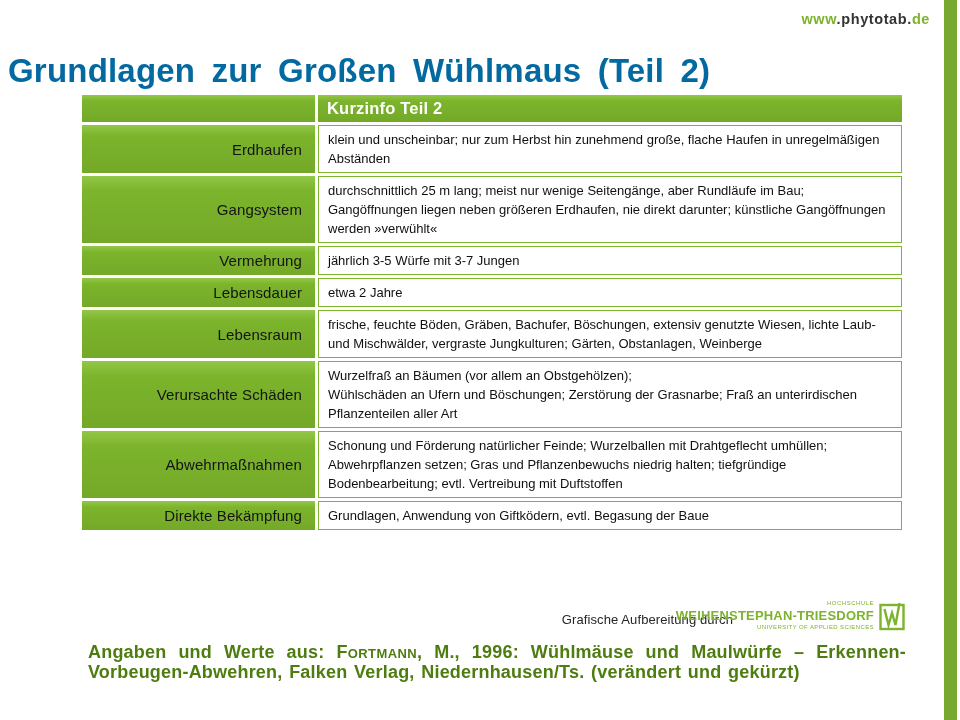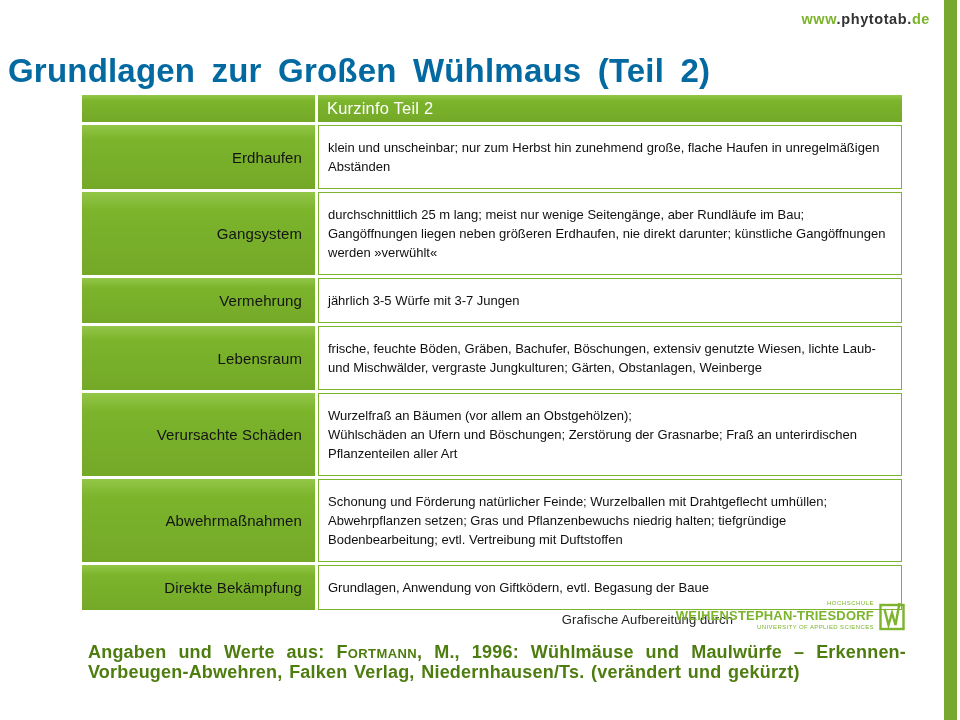--- a/index.html
+++ b/index.html
@@ -43,34 +43,34 @@
     position: absolute; left: 79px; top: 92px;
     width: 826px;
     border-collapse: separate; border-spacing: 3px;
     table-layout: fixed;
   }
   .info-table col.c1 { width: 233px; }
   .green-fill {
     background: linear-gradient(180deg, #93c748 0%, var(--green, #7CB42C) 22%, #74a928 100%);
   }
   .header-cell {
-    color: #ffffff; font-weight: 400; font-size: 16.5px;
+    color: #ffffff; font-weight: 700; font-size: 16.5px;
     text-align: left; padding: 4px 9px; height: 27px;
     letter-spacing: .2px;
   }
   .label-cell {
     text-align: right; vertical-align: middle;
     padding: 4px 13px;
     font-size: 15px; color: #141414; letter-spacing: .1px;
   }
   .text-cell {
     background: #ffffff;
     border: 1.5px solid var(--green, #7CB42C);
     vertical-align: middle;
-    padding: 12px 9px;
+    padding: 4px 9px;
     font-size: 13px; line-height: 19px; color: #101010;
     white-space: pre-line;
   }
 
   
   .credit {
     position: absolute; top: 612px; right: 227px;
     font-size: 13px; color: #262626; letter-spacing: .1px;
     white-space: nowrap;
   }
@@ -123,20 +123,24 @@
       </tr>
         <tr>
         <td class="green-fill label-cell">Gangsystem</td>
         <td class="text-cell">durchschnittlich 25 m lang; meist nur wenige Seitengänge, aber Rundläufe im Bau; Gangöffnungen liegen neben größeren Erdhaufen, nie direkt darunter; künstliche Gangöffnungen werden »verwühlt«</td>
       </tr>
         <tr>
         <td class="green-fill label-cell">Vermehrung</td>
         <td class="text-cell">jährlich 3-5 Würfe mit 3-7 Jungen</td>
       </tr>
         <tr>
+        <td class="green-fill label-cell">Lebensdauer</td>
+        <td class="text-cell">etwa 2 Jahre</td>
+      </tr>
+        <tr>
         <td class="green-fill label-cell">Lebensraum</td>
         <td class="text-cell">frische, feuchte Böden, Gräben, Bachufer, Böschungen, extensiv genutzte Wiesen, lichte Laub- und Mischwälder, vergraste Jungkulturen; Gärten, Obstanlagen, Weinberge</td>
       </tr>
         <tr>
         <td class="green-fill label-cell">Verursachte Schäden</td>
         <td class="text-cell">Wurzelfraß an Bäumen (vor allem an Obstgehölzen);
 Wühlschäden an Ufern und Böschungen; Zerstörung der Grasnarbe; Fraß an unterirdischen Pflanzenteilen aller Art</td>
       </tr>
         <tr>
         <td class="green-fill label-cell">Abwehrmaßnahmen</td>

